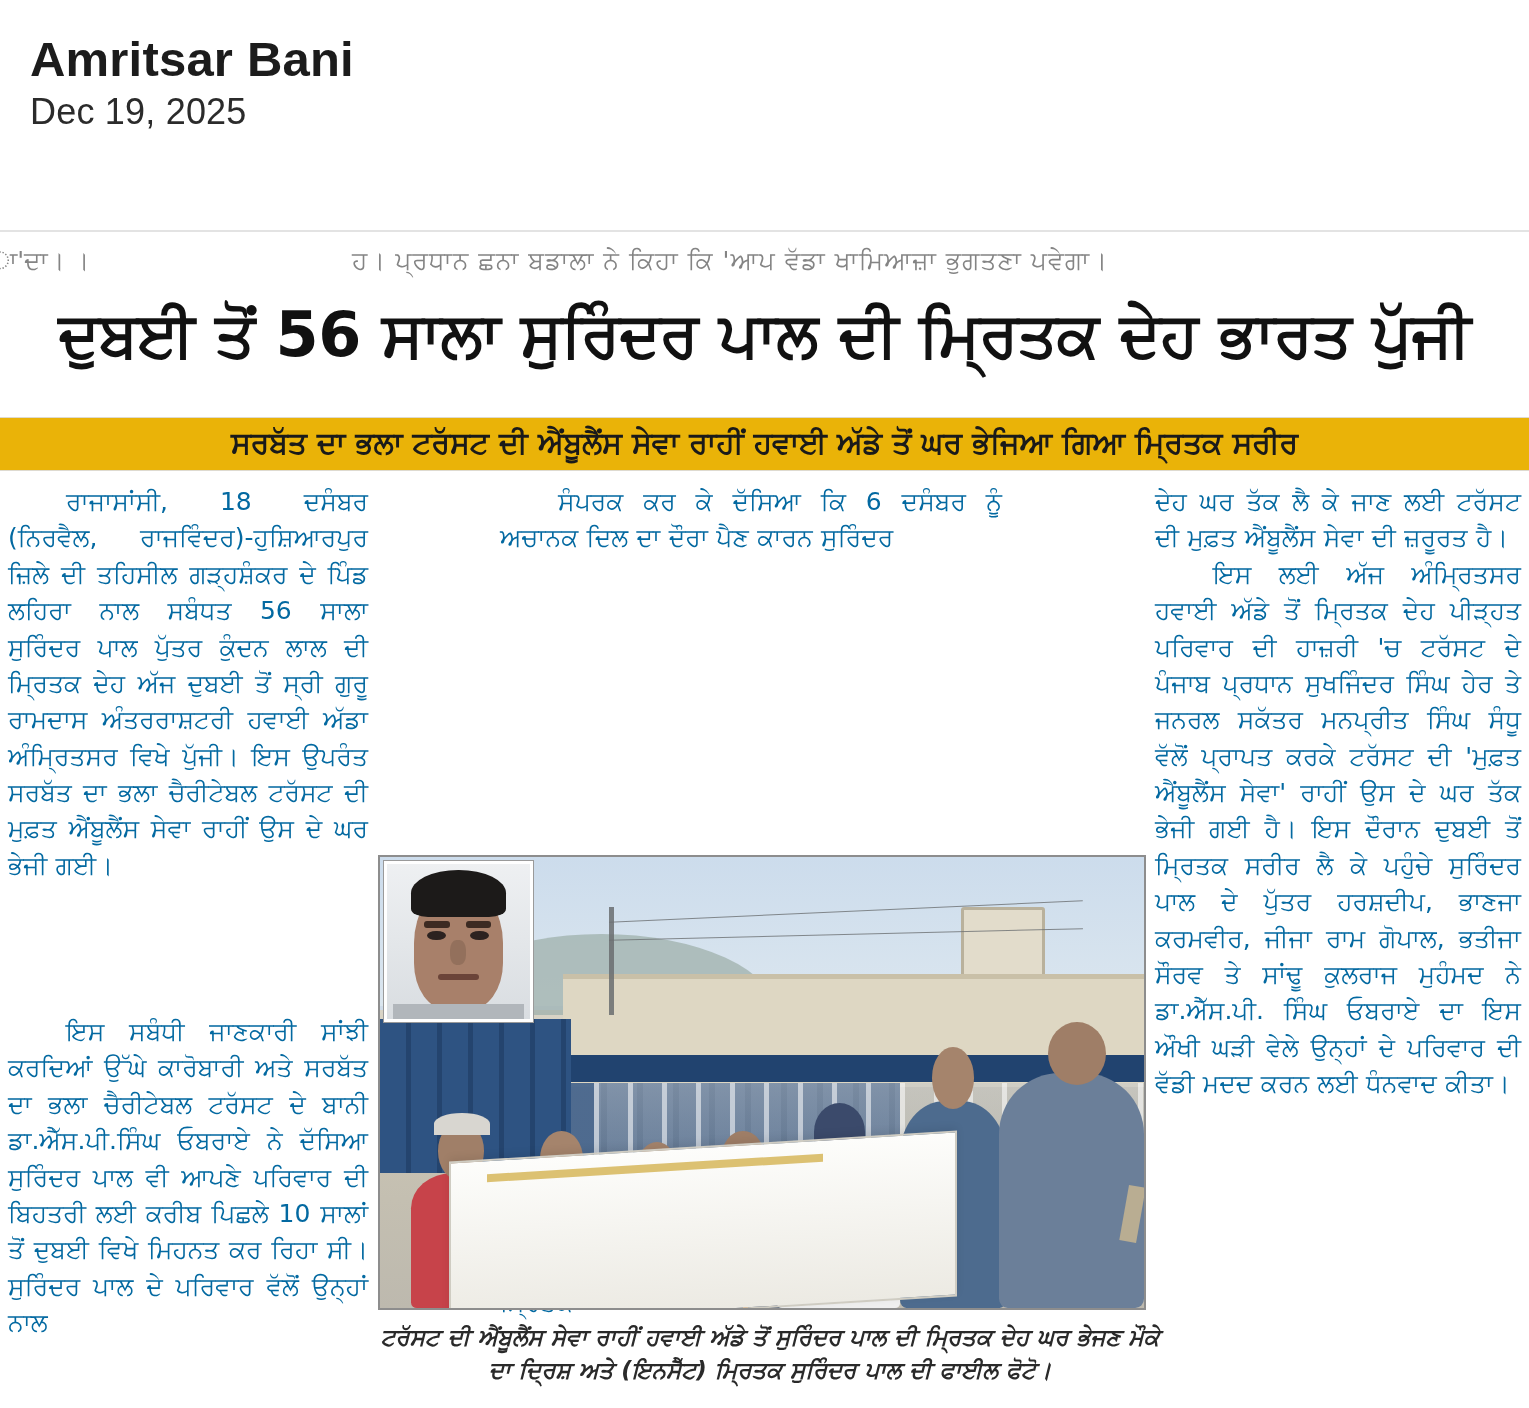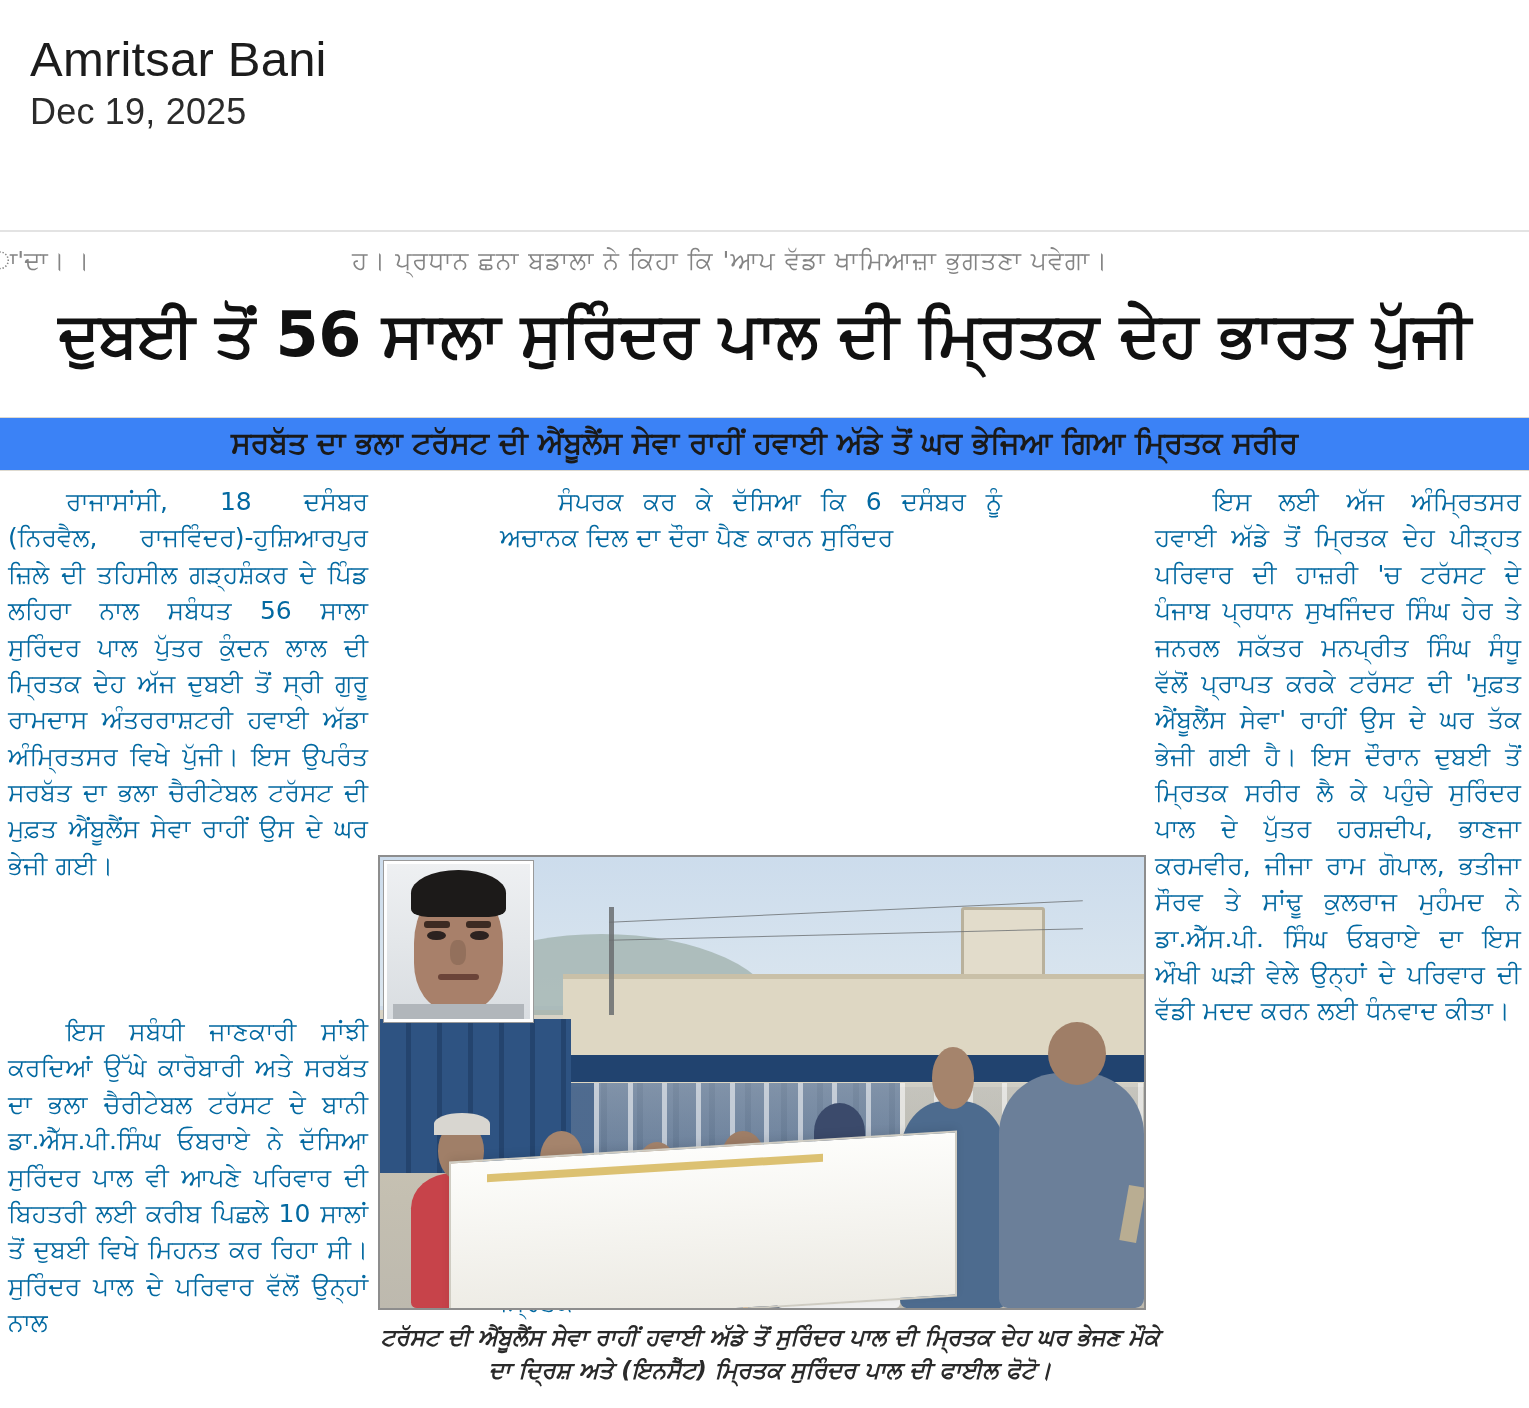--- a/index.html
+++ b/index.html
@@ -25,21 +25,21 @@
   }
   .brand-block {
     position: absolute;
     left: 30px;
     top: 34px;
   }
   .brand-title {
     font-size: 49px;
     line-height: 1.05;
     color: #1c1c1c;
-    font-weight: 400;
+    font-weight: 700;
     letter-spacing: 0.2px;
     font-family: "Liberation Sans", "DejaVu Sans", sans-serif;
   }
   .brand-date {
     margin-top: 6px;
     font-size: 36px;
     color: #2b2b2b;
     font-weight: 400;
     letter-spacing: 0.2px;
   }
@@ -102,21 +102,21 @@
     color: #111111;
     white-space: nowrap;
     letter-spacing: -0.5px;
   }
 
   .subhead-band {
     position: absolute;
     top: 185px;
     left: 0;
     width: 1529px;
-    background: #3b82f6;
+    background: #eab308;
     border-top: 1px solid #dedad0;
     border-bottom: 1px solid #dedad0;
     padding: 7px 0 9px 0;
     box-sizing: border-box;
   }
   .subhead {
     text-align: center;
     font-family: "DejaVu Sans", sans-serif;
     font-weight: 700;
     font-size: 30px;
@@ -364,20 +364,21 @@
     </div>
 
     <div class="col col-2-top">
       <p class="indent">ਸੰਪਰਕ ਕਰ ਕੇ ਦੱਸਿਆ ਕਿ 6 ਦਸੰਬਰ ਨੂੰ ਅਚਾਨਕ ਦਿਲ ਦਾ ਦੌਰਾ ਪੈਣ ਕਾਰਨ ਸੁਰਿੰਦਰ</p>
     </div>
     <div class="col col-2-bottom">
       <p>ਪਾਲ ਦੀ ਦੁਬਈ 'ਚ ਮੌਤ ਹੋ ਗਈ ਹੈ। ਪਰਿਵਾਰ ਮੁਤਾਬਕ ਸੁਰਿੰਦਰ ਪਾਲ ਦੀ ਮ੍ਰਿਤਕ ਦੇਹ ਭਾਰਤ ਭੇਜਣ ਦੀ ਜ਼ਿੰਮੇਵਾਰੀ ਉਸ ਦੀ ਕੰਮ ਵਾਲੀ ਕੰਪਨੀ ਵੱਲੋਂ ਨਿਭਾਈ ਜਾ ਰਹੀ ਹੈ ਪਰ ਉਨ੍ਹਾਂ ਨੂੰ ਹਵਾਈ ਅੱਡਾ ਅੰਮ੍ਰਿਤਸਰ ਤੋਂ ਮ੍ਰਿਤਕ</p>
     </div>
 
     <div class="col col-3">
+      <p>ਦੇਹ ਘਰ ਤੱਕ ਲੈ ਕੇ ਜਾਣ ਲਈ ਟਰੱਸਟ ਦੀ ਮੁਫ਼ਤ ਐਂਬੂਲੈਂਸ ਸੇਵਾ ਦੀ ਜ਼ਰੂਰਤ ਹੈ।</p>
       <p class="indent">ਇਸ ਲਈ ਅੱਜ ਅੰਮ੍ਰਿਤਸਰ ਹਵਾਈ ਅੱਡੇ ਤੋਂ ਮ੍ਰਿਤਕ ਦੇਹ ਪੀੜ੍ਹਤ ਪਰਿਵਾਰ ਦੀ ਹਾਜ਼ਰੀ 'ਚ ਟਰੱਸਟ ਦੇ ਪੰਜਾਬ ਪ੍ਰਧਾਨ ਸੁਖਜਿੰਦਰ ਸਿੰਘ ਹੇਰ ਤੇ ਜਨਰਲ ਸਕੱਤਰ ਮਨਪ੍ਰੀਤ ਸਿੰਘ ਸੰਧੂ ਵੱਲੋਂ ਪ੍ਰਾਪਤ ਕਰਕੇ ਟਰੱਸਟ ਦੀ 'ਮੁਫ਼ਤ ਐਂਬੂਲੈਂਸ ਸੇਵਾ' ਰਾਹੀਂ ਉਸ ਦੇ ਘਰ ਤੱਕ ਭੇਜੀ ਗਈ ਹੈ। ਇਸ ਦੌਰਾਨ ਦੁਬਈ ਤੋਂ ਮ੍ਰਿਤਕ ਸਰੀਰ ਲੈ ਕੇ ਪਹੁੰਚੇ ਸੁਰਿੰਦਰ ਪਾਲ ਦੇ ਪੁੱਤਰ ਹਰਸ਼ਦੀਪ, ਭਾਣਜਾ ਕਰਮਵੀਰ, ਜੀਜਾ ਰਾਮ ਗੋਪਾਲ, ਭਤੀਜਾ ਸੌਰਵ ਤੇ ਸਾਂਢੂ ਕੁਲਰਾਜ ਮੁਹੰਮਦ ਨੇ ਡਾ.ਐੱਸ.ਪੀ. ਸਿੰਘ ਓਬਰਾਏ ਦਾ ਇਸ ਔਖੀ ਘੜੀ ਵੇਲੇ ਉਨ੍ਹਾਂ ਦੇ ਪਰਿਵਾਰ ਦੀ ਵੱਡੀ ਮਦਦ ਕਰਨ ਲਈ ਧੰਨਵਾਦ ਕੀਤਾ।</p>
     </div>
 
     <div class="photo-block">
       <div class="photo-frame">
         <div class="ph-sky"></div>
         <div class="ph-hill"></div>
         <div class="ph-tower"></div>
         <div class="ph-building"></div>
         <div class="ph-building-band"></div>

